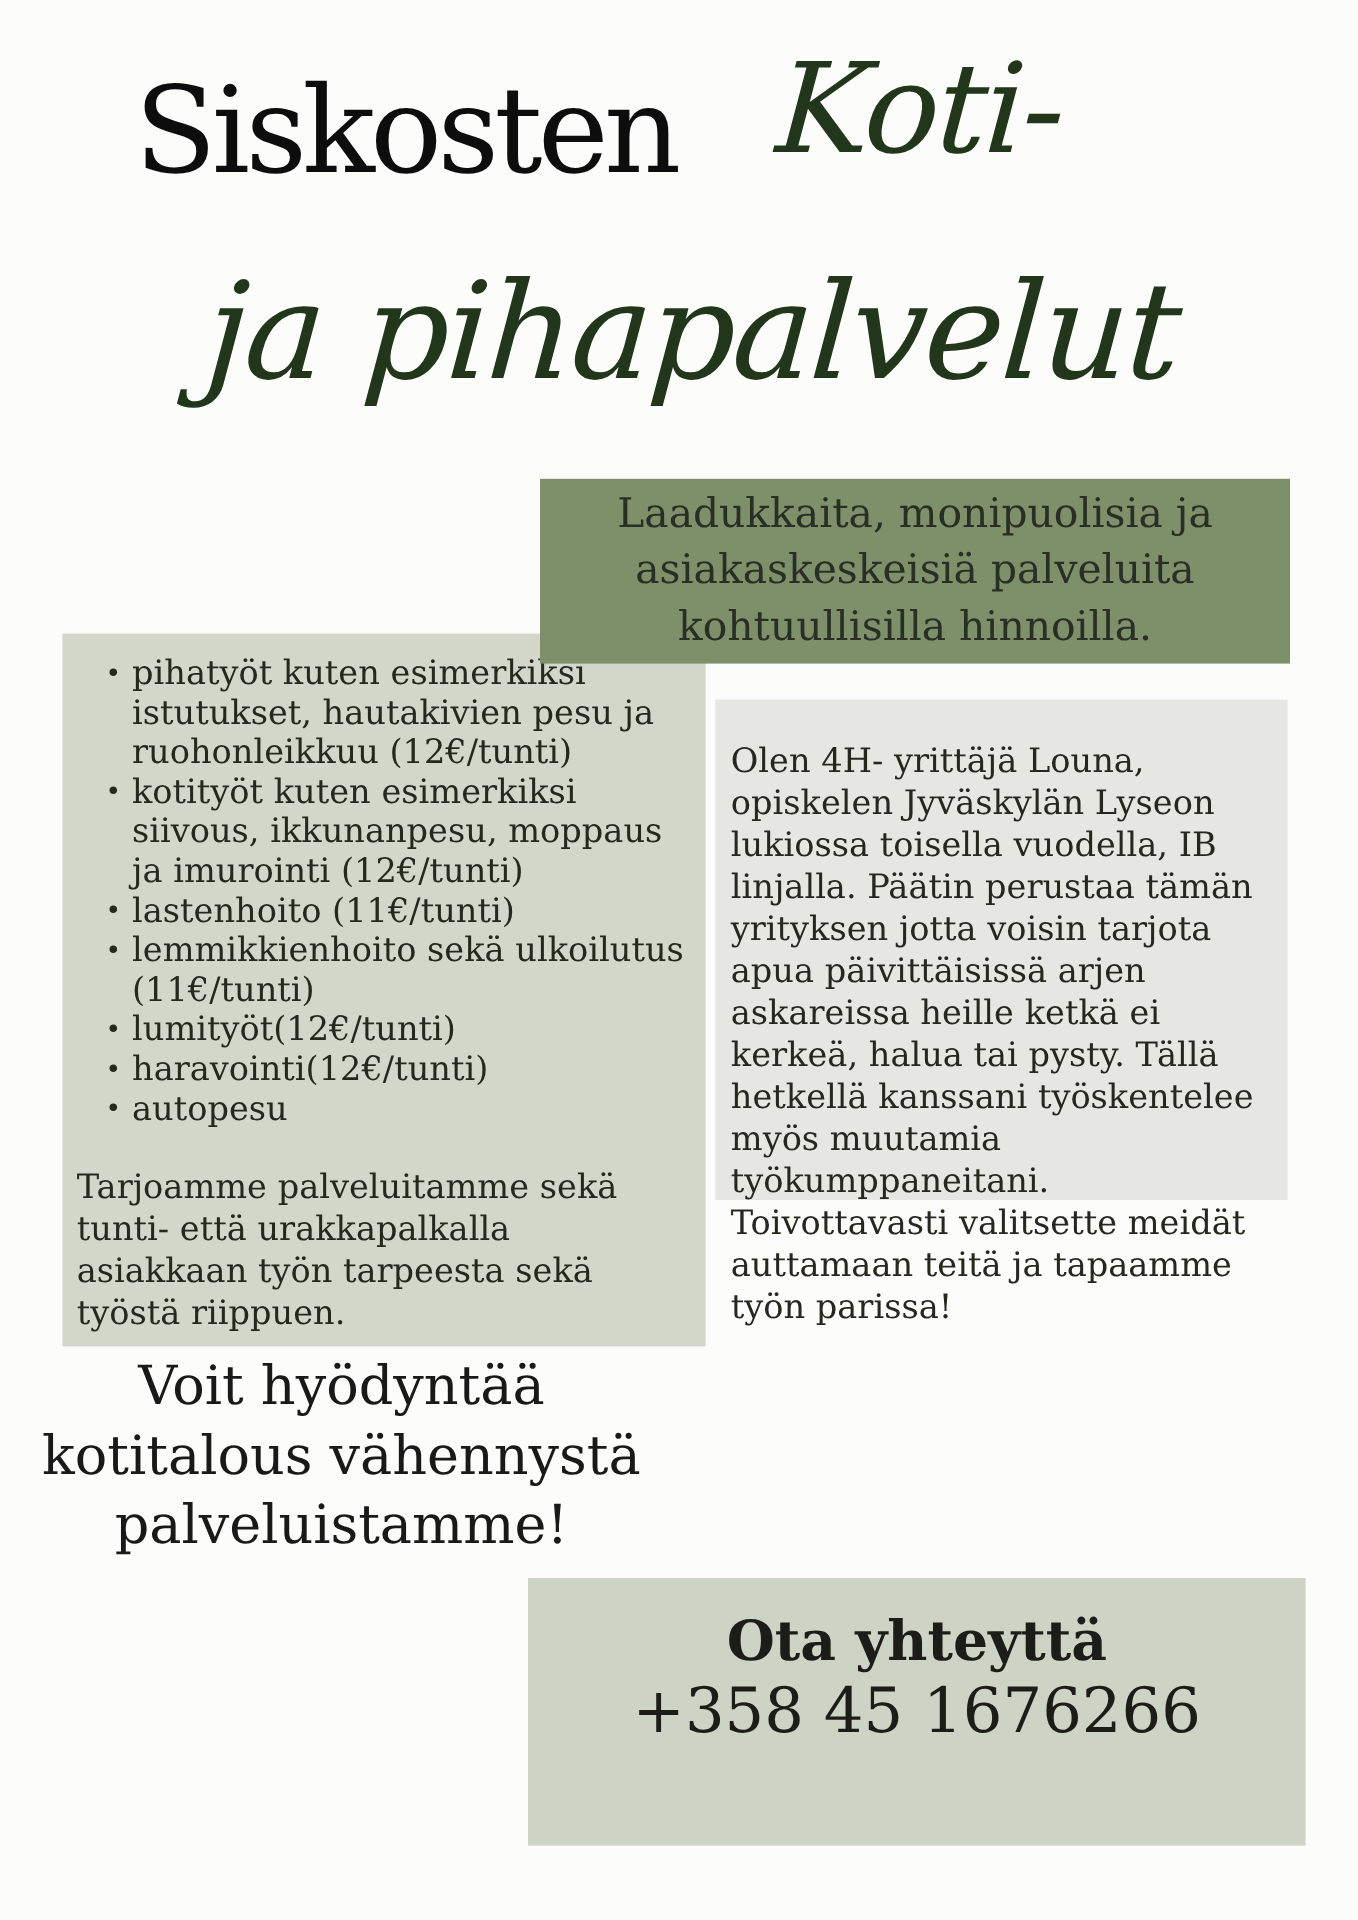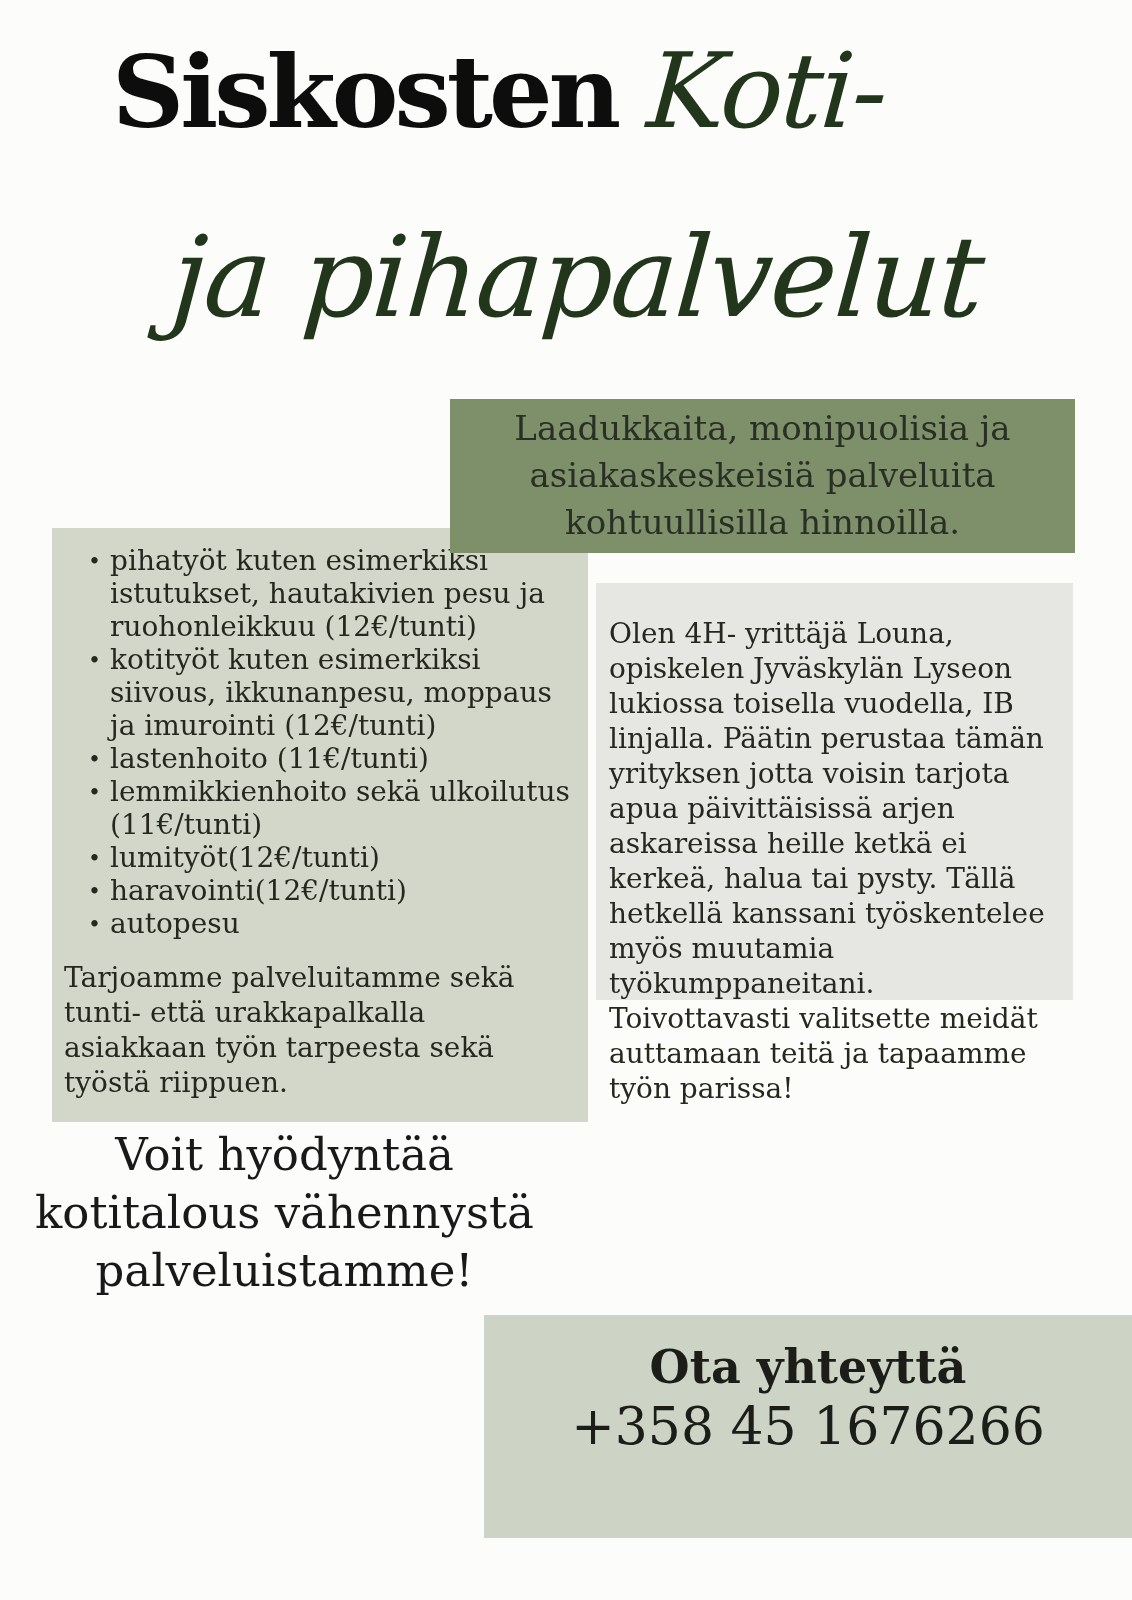--- a/index.html
+++ b/index.html
@@ -15,22 +15,22 @@
   html,body{background:#ffffff;}
   body{
     width:1132px;height:1600px;position:relative;overflow:hidden;
     font-family:"DejaVu Serif","Liberation Serif",serif;
     background:#fcfcfa;
   }
   .abs{position:absolute;}
 
   
   .title-main{
-    left:112px;top:33px;
-    font-size:100px;font-weight:bold;letter-spacing:-4px;
+    left:112px;top:50px;
+    font-size:100px;font-weight:normal;letter-spacing:-4px;
     color:var(--title_black);
     white-space:nowrap;
   }
   .title-script{
     font-style:italic;
     color:var(--dark_green);
     white-space:nowrap;
     letter-spacing:-2px;
     transform:skewX(-4deg);
   }
@@ -62,21 +62,21 @@
   .services-list li{
     position:relative;
     font-size:28px;line-height:33px;
   }
   .services-list li::before{
     content:"•";
     position:absolute;left:-22px;top:1px;
     font-size:22px;color:var(--text_dark);
   }
   .services-footer{
-    margin-top:20px;
+    margin-top:31px;
     font-size:28px;line-height:35px;
     padding-left:2px;
     white-space:normal;
     width:502px; 
   }
 
   
   .about-box{
     left:596px;top:583px;width:477px;height:417px;
     background:var(--light_gray);
@@ -96,21 +96,20 @@
     color:#191919;
   }
 
   
   .contact-box{
     left:440px;top:1315px;width:648px;height:223px;
     background:var(--contact_sage);
     text-align:center;
     padding-top:24px;
     color:#1c1d18;
-    margin-left:44px;
   }
   .contact-heading{font-size:46px;font-weight:bold;line-height:56px;}
   .contact-phone{font-size:52px;line-height:62px;}
   .contact-email{font-size:52px;line-height:62px;}
 </style>
 </head>
 <body>
 
 <div class="abs title-main">Siskosten</div>
 

